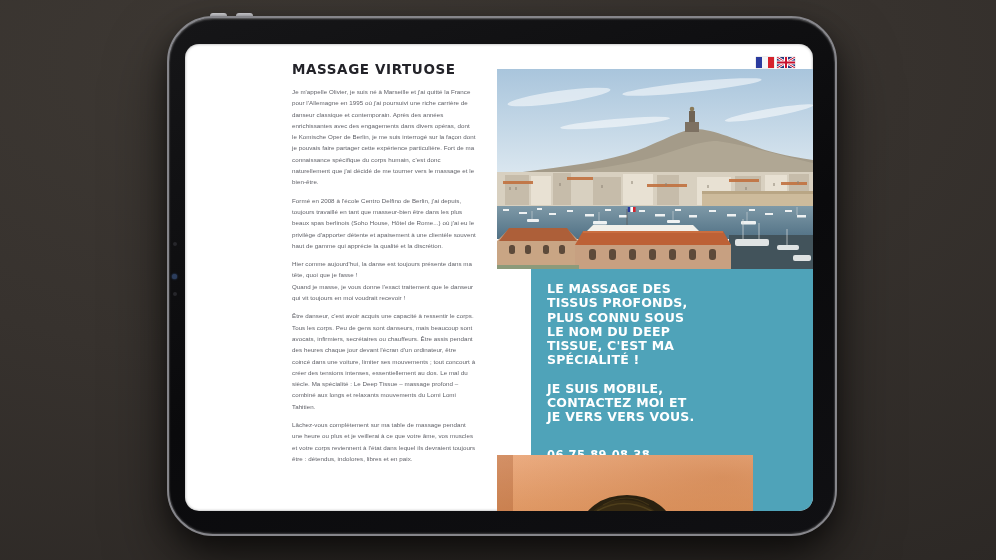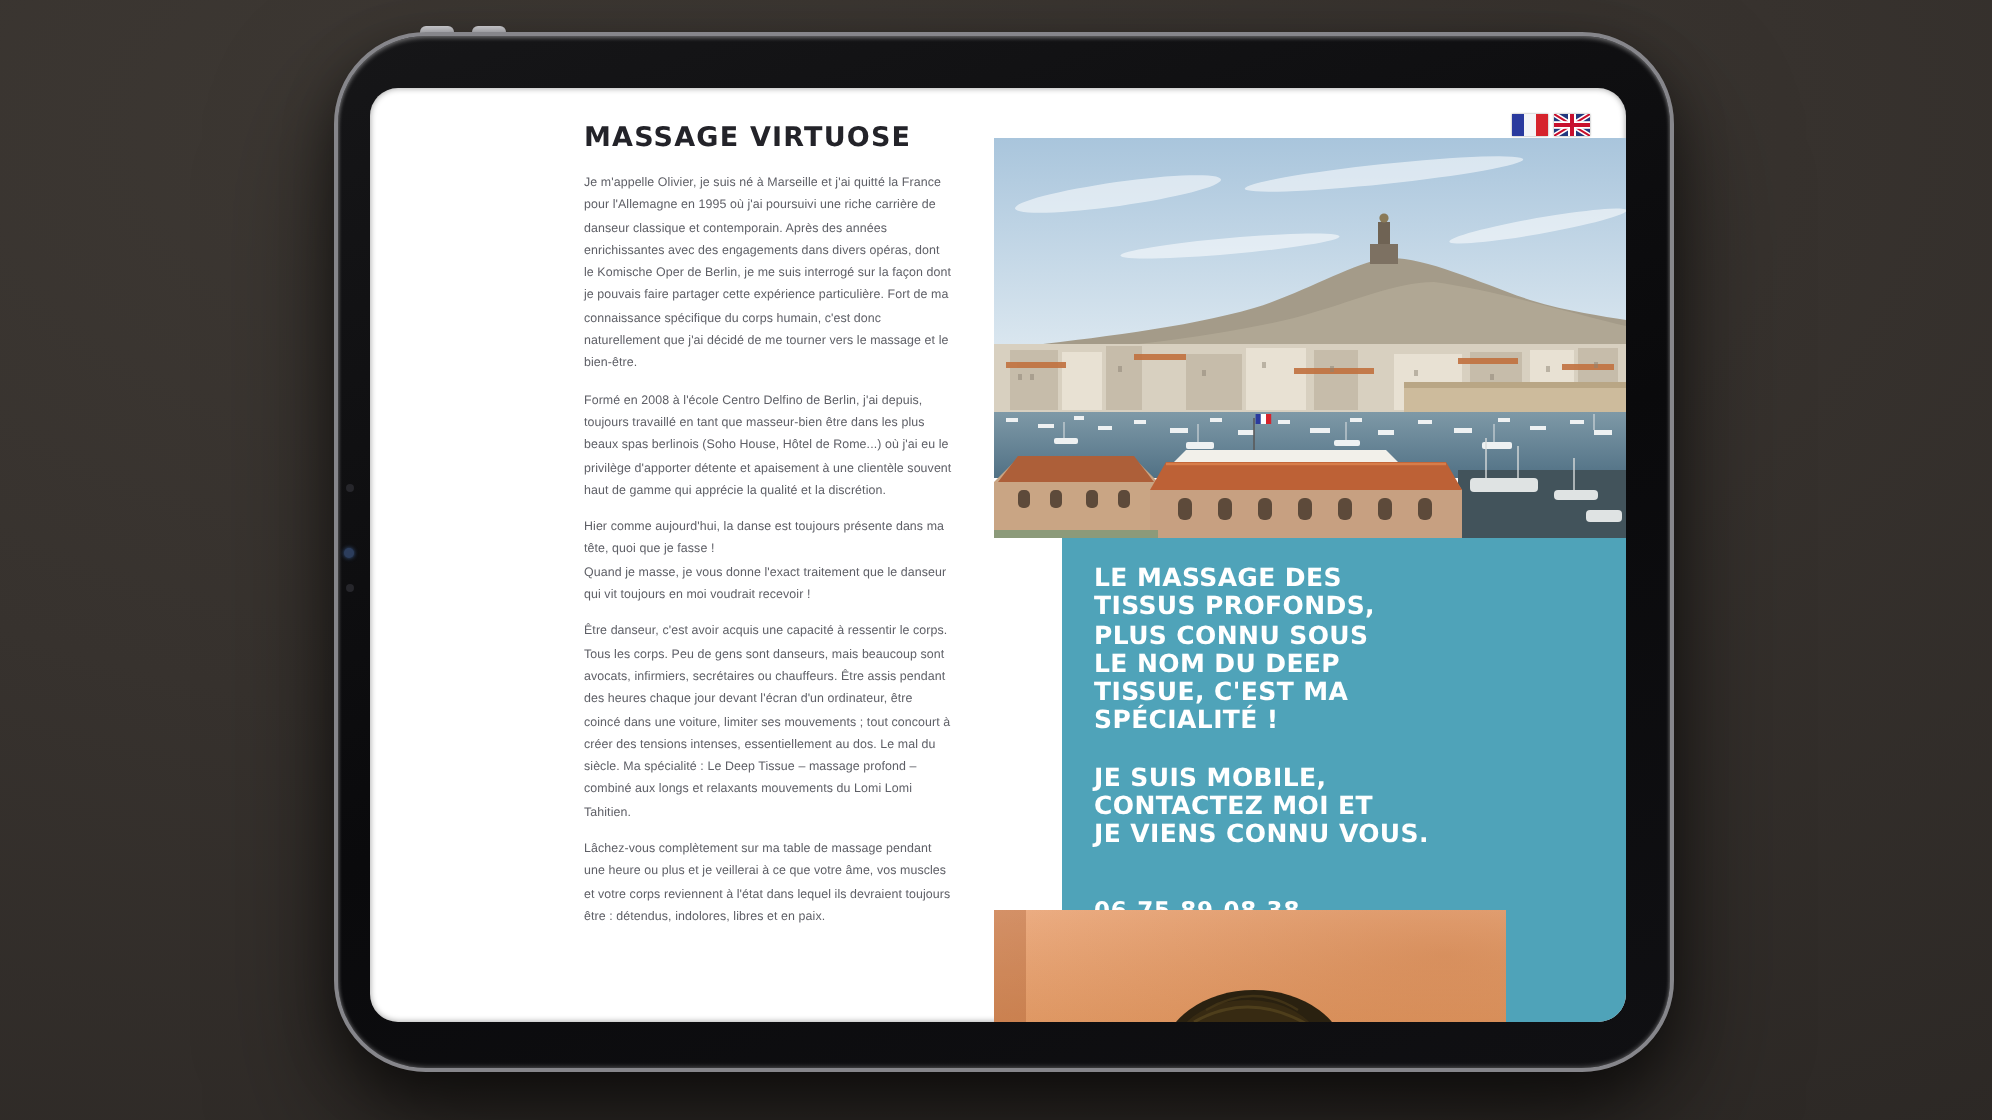--- a/index.html
+++ b/index.html
@@ -244,21 +244,21 @@
 
         <aside class="promo" style="background: rgb(79, 163, 185); color: rgb(255, 255, 255);">
           <p class="promo-headline">LE MASSAGE DES
 TISSUS PROFONDS,
 PLUS CONNU SOUS
 LE NOM DU DEEP
 TISSUE, C'EST MA
 SPÉCIALITÉ !</p>
           <p class="promo-sub">JE SUIS MOBILE,
 CONTACTEZ MOI ET
-JE VIENS CONNU VOUS.</p>
+JE VERS VERS VOUS.</p>
           <p class="promo-phone">06.75.89.08.38</p>
         </aside>
 
         <div class="massage-photo">
           <svg width="256" height="90" viewBox="0 0 256 90">
             <defs>
               <linearGradient id="skin" x1="0" y1="0" x2="0" y2="1">
                 <stop offset="0" stop-color="#eeb086"></stop>
                 <stop offset="1" stop-color="#d88c52"></stop>
               </linearGradient>

